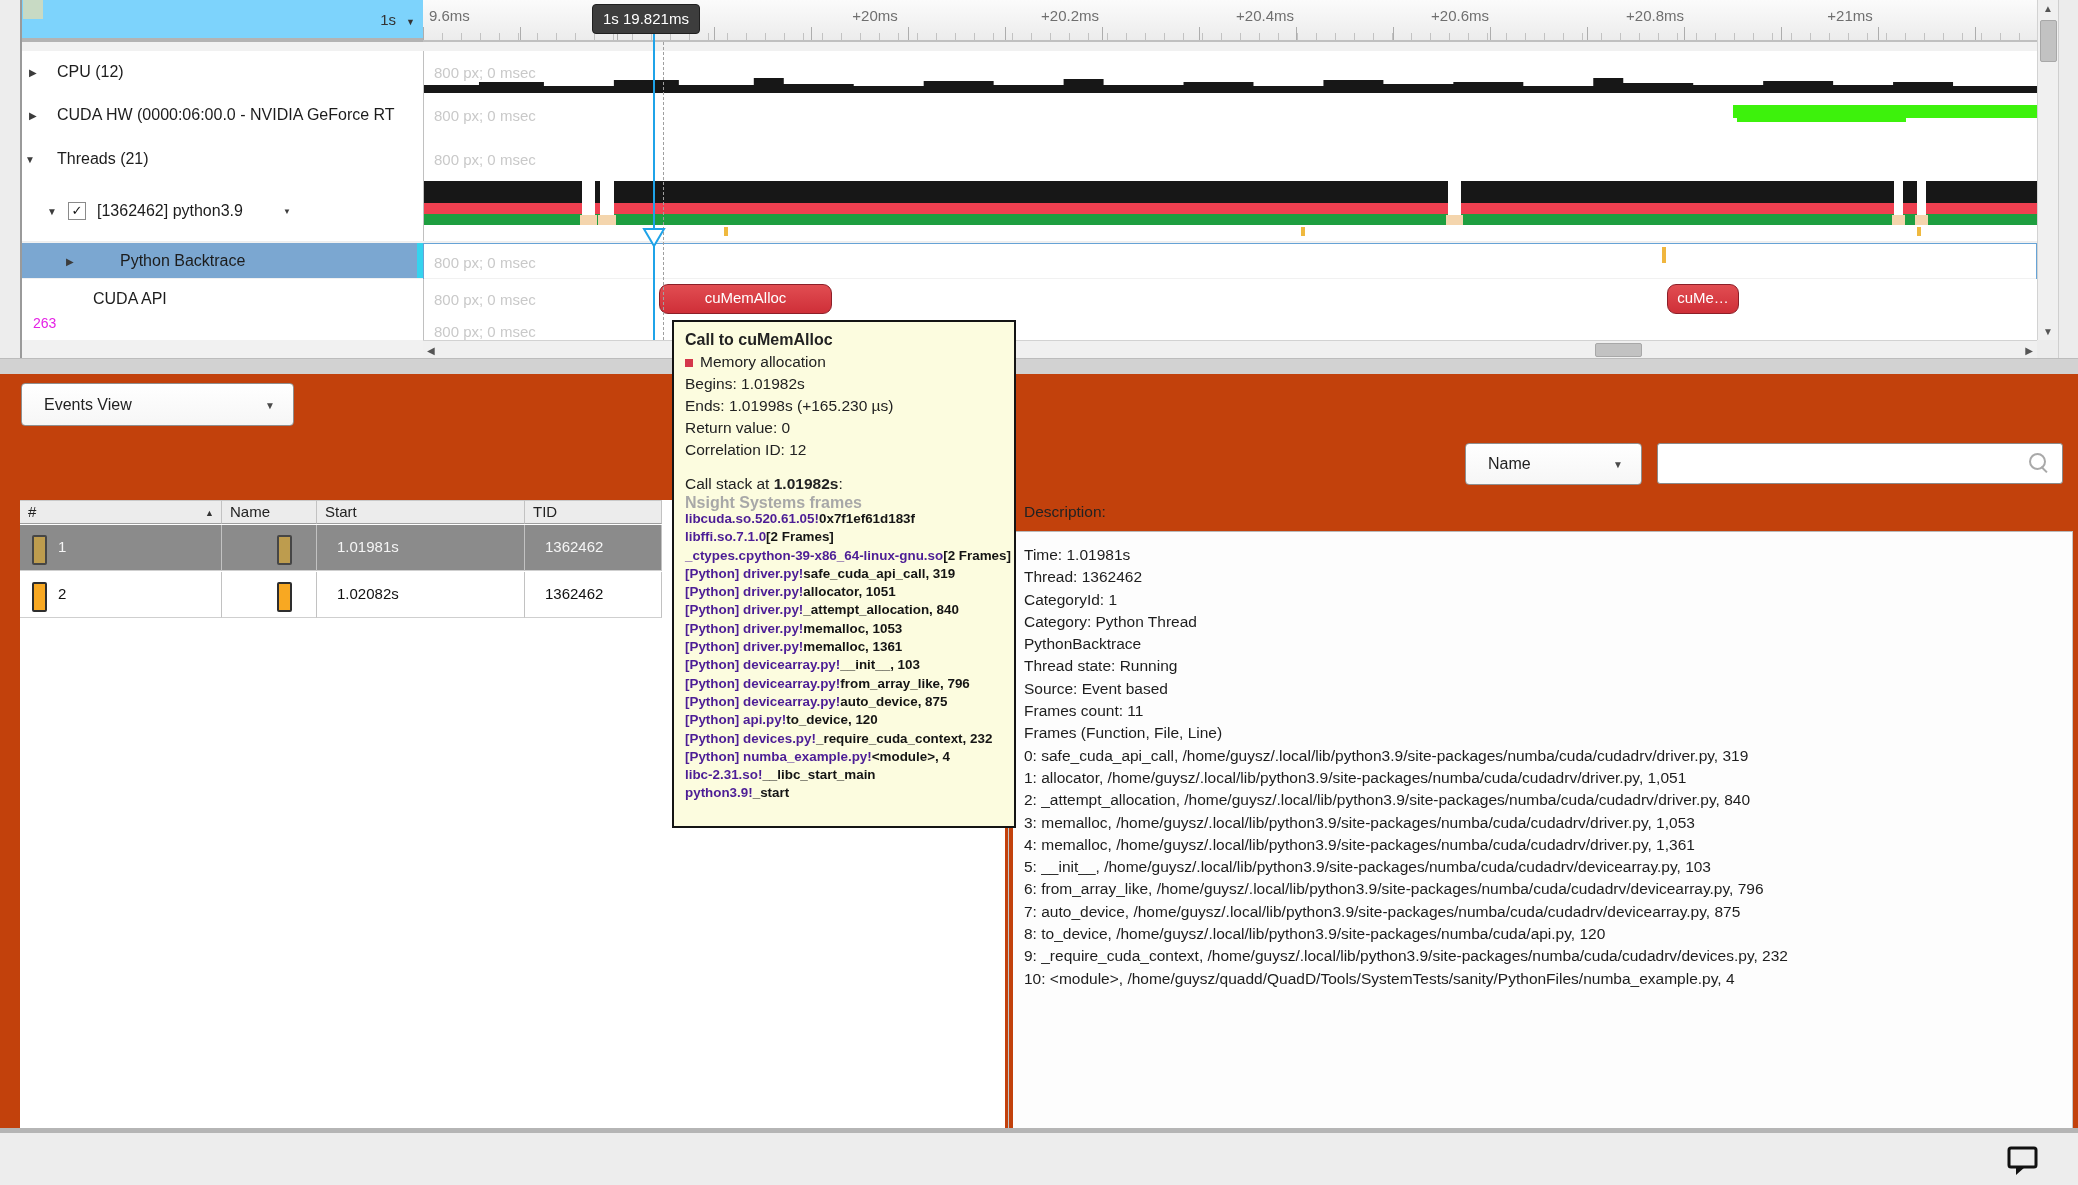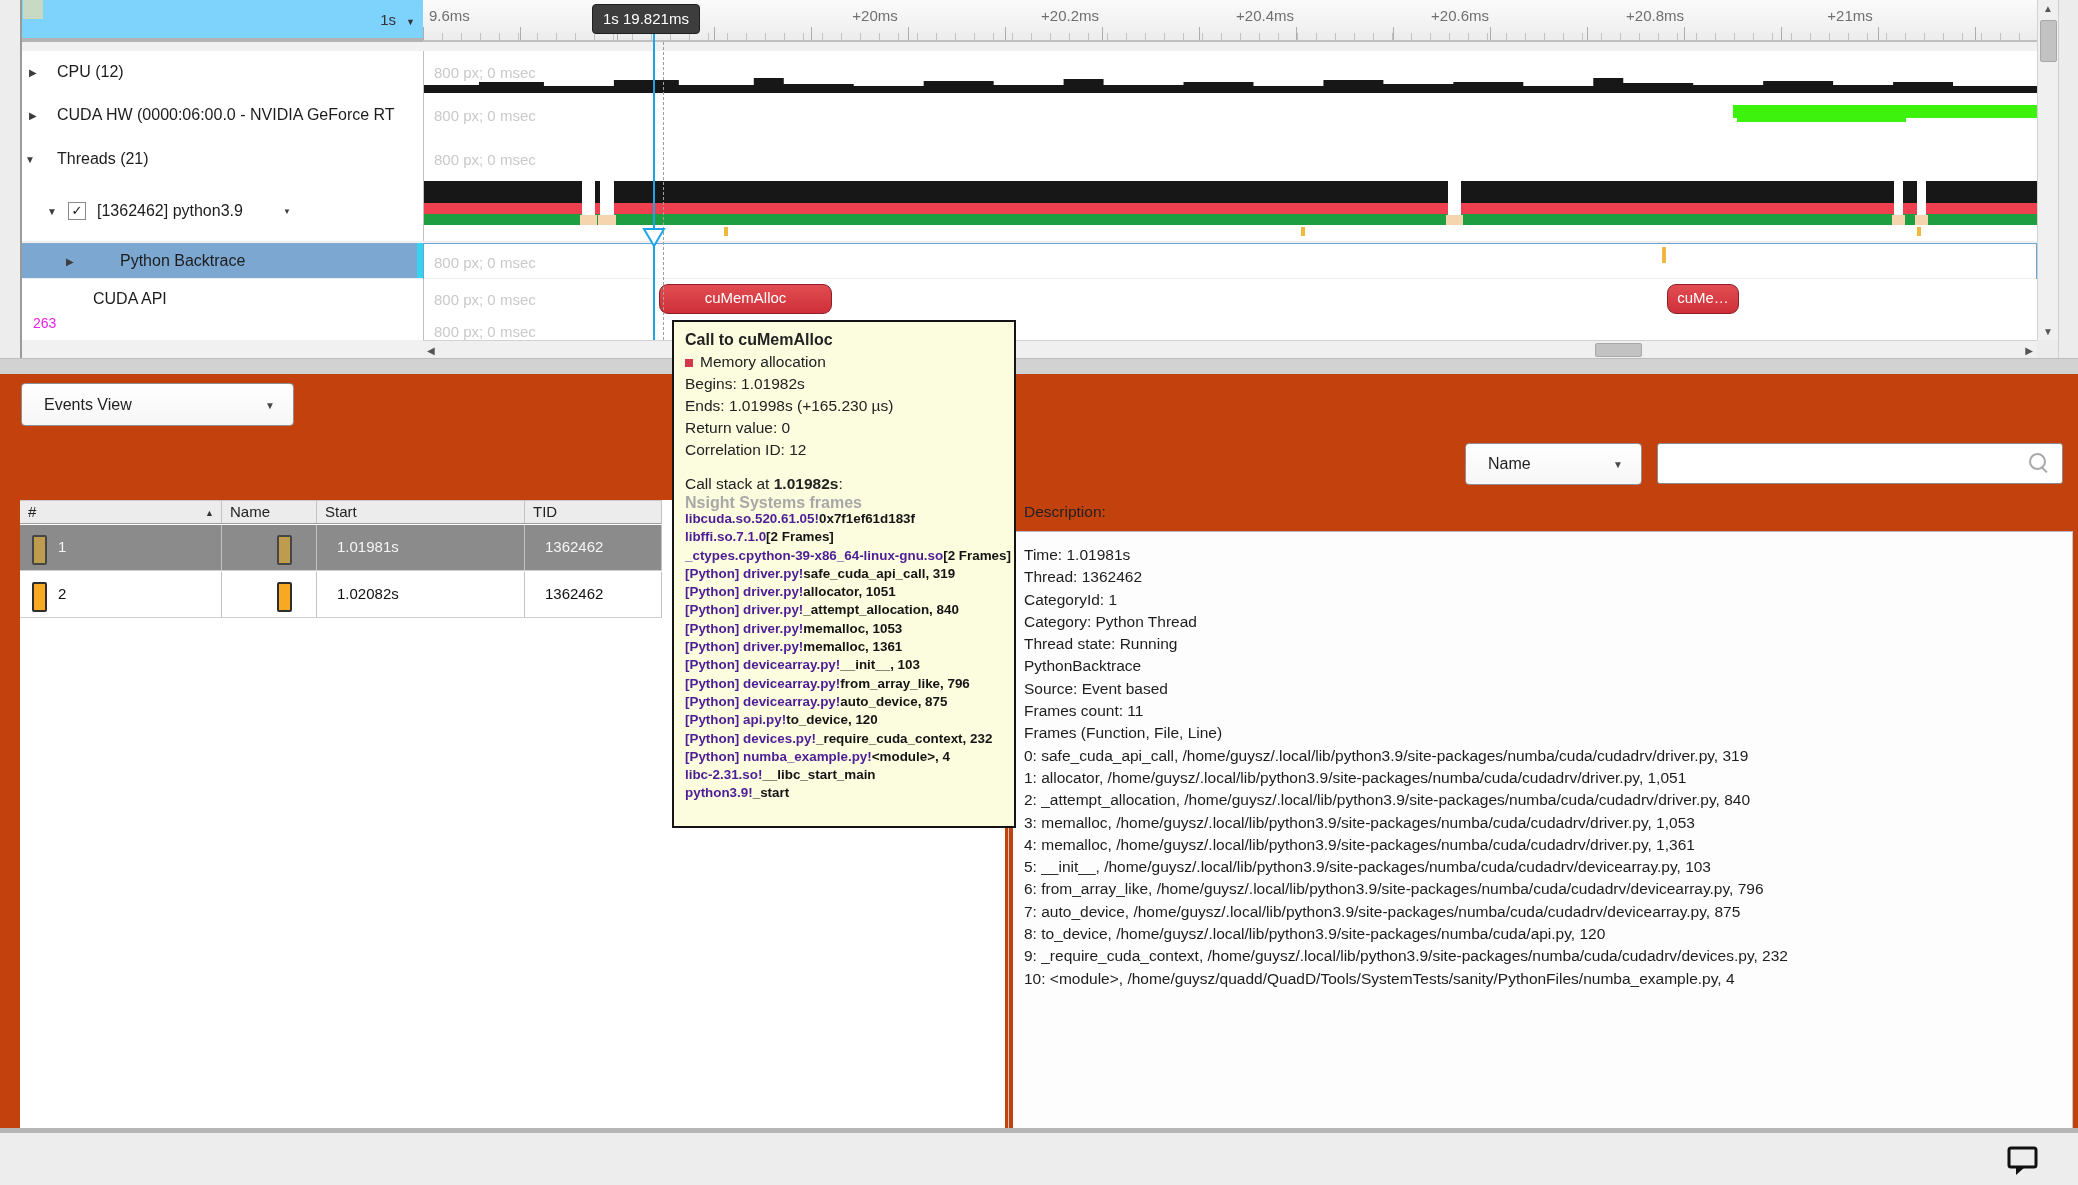--- a/index.html
+++ b/index.html
@@ -314,22 +314,22 @@
 
     <div class="abs" id="vdivider"></div>
 
     <div class="abs" id="desc-label">Description:</div>
     <div class="abs" id="desc-box">
       <div id="desc-text">
         <div>Time: 1.01981s</div>
         <div>Thread: 1362462</div>
         <div>CategoryId: 1</div>
         <div>Category: Python Thread</div>
+        <div>PythonBacktrace</div>
         <div>Thread state: Running</div>
-        <div>PythonBacktrace</div>
         <div>Source: Event based</div>
         <div>Frames count: 11</div>
         <div>Frames (Function, File, Line)</div>
         <div>0: safe_cuda_api_call, /home/guysz/.local/lib/python3.9/site-packages/numba/cuda/cudadrv/driver.py, 319</div>
         <div>1: allocator, /home/guysz/.local/lib/python3.9/site-packages/numba/cuda/cudadrv/driver.py, 1,051</div>
         <div>2: _attempt_allocation, /home/guysz/.local/lib/python3.9/site-packages/numba/cuda/cudadrv/driver.py, 840</div>
         <div>3: memalloc, /home/guysz/.local/lib/python3.9/site-packages/numba/cuda/cudadrv/driver.py, 1,053</div>
         <div>4: memalloc, /home/guysz/.local/lib/python3.9/site-packages/numba/cuda/cudadrv/driver.py, 1,361</div>
         <div>5: __init__, /home/guysz/.local/lib/python3.9/site-packages/numba/cuda/cudadrv/devicearray.py, 103</div>
         <div>6: from_array_like, /home/guysz/.local/lib/python3.9/site-packages/numba/cuda/cudadrv/devicearray.py, 796</div>

